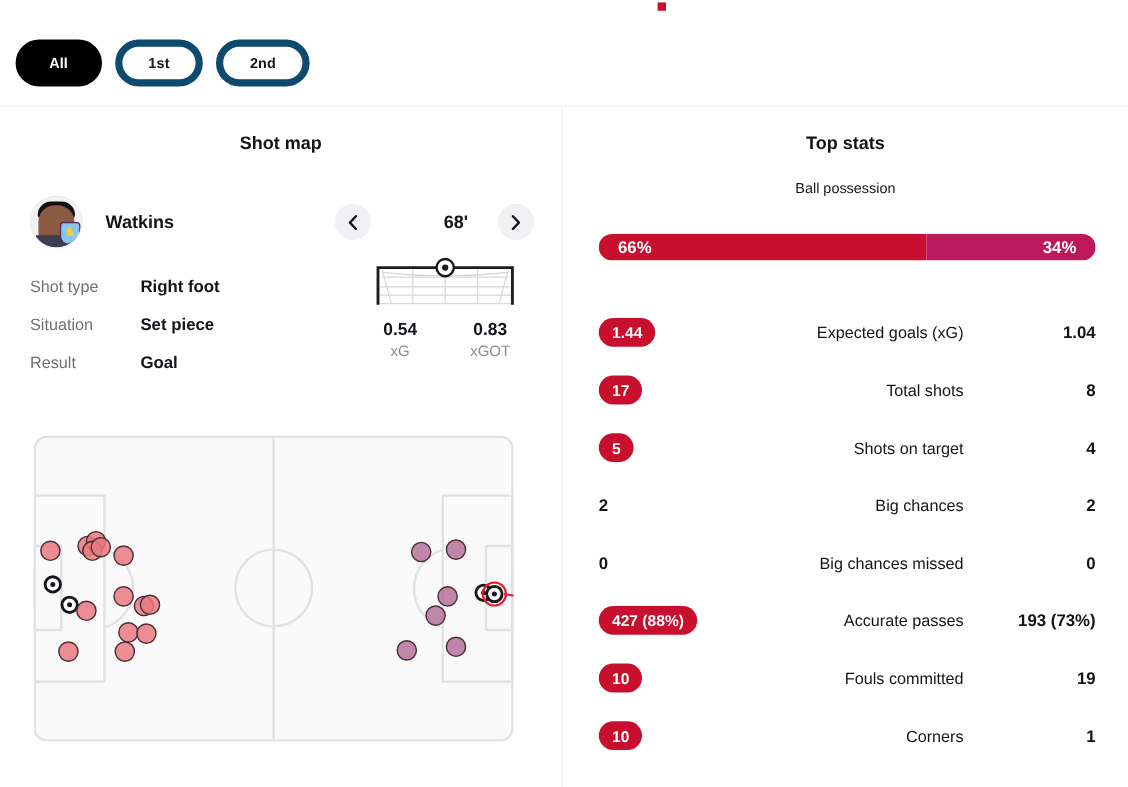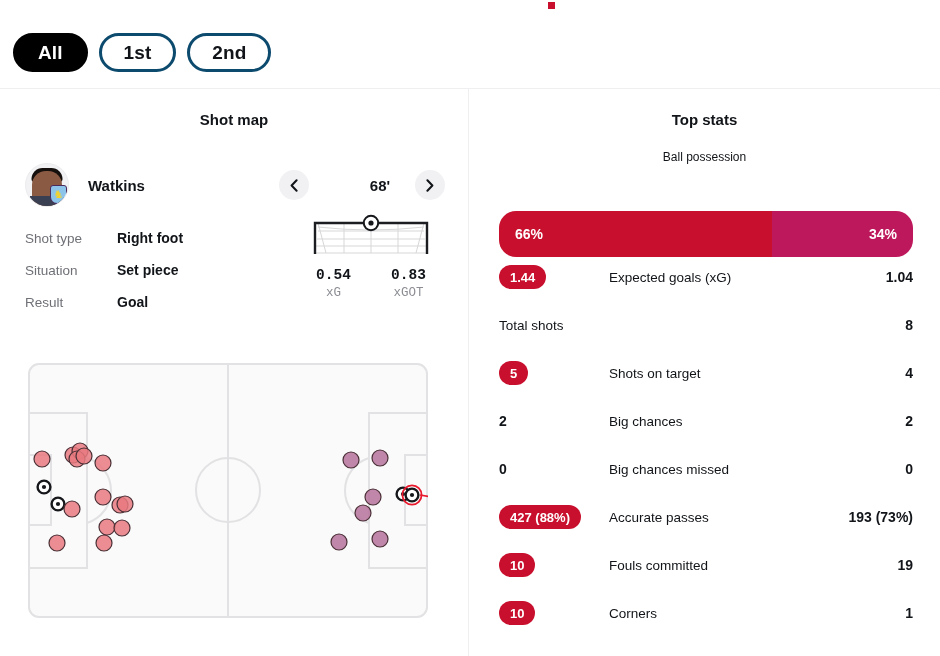--- a/index.html
+++ b/index.html
@@ -21,22 +21,22 @@
 
   
   .tabs {
     position: absolute; left: 13px; top: 33px;
     display: flex; align-items: center; gap: 11px;
   }
   .tab {
     height: 39px; min-width: 60px; padding: 12px 22px;
     border-radius: 20px;
     display: flex; align-items: center; justify-content: center;
-    font-size: 19px; font-weight: bold; letter-spacing: .1px;
-    border: 3px solid #0c4a6e; background: #ffffff; color: #111418;
+    font-size: 12px; font-weight: bold; letter-spacing: .1px;
+    border: 6px solid #0c4a6e; background: #ffffff; color: #111418;
     cursor: pointer; user-select: none; white-space: nowrap;
   }
   .tab.active { background: #000000; color: #ffffff; border-color: #000000; }
 
   
   .hsep {
     position: absolute; left: 0; top: 88px;
     width: 940px; height: 1px; background: #efeff1;
   }
   .vsep {
@@ -101,54 +101,54 @@
   .detail {
     position: absolute; left: 25px; top: 133px; width: 260px;
   }
   .detail-row { display: flex; align-items: center; height: 32px; }
   .detail-label { width: 92px; font-size: 13.5px; color: #6e7076; }
   .detail-value { font-size: 14px; font-weight: bold; color: #111418; }
 
   
   .goalbox { position: absolute; left: 296px; top: 124px; width: 150px; }
   .goal-svg { display: block; }
-  .xg-row { display: flex; margin-top: 6px; font-family: Liberation Mono, monospace; }
+  .xg-row { display: flex; margin-top: 6px; }
   .xg-cell { flex: 1; text-align: center; }
   .xg-val { font-size: 14.5px; font-weight: bold; color: #111418; }
   .xg-key { font-size: 12.5px; color: #8b8d93; margin-top: 3px; }
 
   
   .pitch-wrap { position: absolute; left: 28px; top: 274px; width: 400px; height: 255px; }
 
   
   .stat-sub {
     text-align: center; font-size: 12px; color: #111418; margin-top: 22px;
   }
   .poss-bar {
-    position: absolute; left: 30px; top: 122px; width: 414px; height: 46px;
+    position: absolute; left: 30px; top: 106px; width: 414px; height: 22px;
     display: flex; border-radius: 17px; overflow: hidden;
   }
   .poss-seg {
     display: flex; align-items: center; height: 100%;
     font-size: 14px; font-weight: bold; color: #ffffff;
   }
   .poss-left { justify-content: flex-start; padding-left: 16px; }
   .poss-right { justify-content: flex-end; padding-right: 16px; }
 
   .stat-list { position: absolute; left: 30px; top: 164px; width: 414px; }
   .stat-row {
     display: flex; align-items: center; height: 48px;
   }
   .stat-side {
     width: 110px; display: flex; align-items: center;
     font-size: 14px; font-weight: bold; color: #111418;
   }
   .stat-side.right { justify-content: flex-end; }
   .stat-name {
-    flex: 1; text-align: left; font-size: 13.5px; color: #111418;
+    flex: 1; text-align: right; font-size: 13.5px; color: #111418;
   }
   .pill {
     display: inline-flex; align-items: center; justify-content: center;
     height: 24px; padding: 0 11px; border-radius: 12px;
     background: #c8102e; color: #ffffff; font-size: 13px; font-weight: bold;
     white-space: nowrap;
   }
 </style>
 </head>
 <body>
@@ -310,20 +310,23 @@
         <div class="stat-row">
           <div class="stat-side left">
             <span class="pill">1.44</span>
           </div>
           <div class="stat-name">Expected goals (xG)</div>
           <div class="stat-side right">
             <span>1.04</span>
           </div>
         </div>
         <div class="stat-row">
+          <div class="stat-side left">
+            <span class="pill">17</span>
+          </div>
           <div class="stat-name">Total shots</div>
           <div class="stat-side right">
             <span>8</span>
           </div>
         </div>
         <div class="stat-row">
           <div class="stat-side left">
             <span class="pill">5</span>
           </div>
           <div class="stat-name">Shots on target</div>

